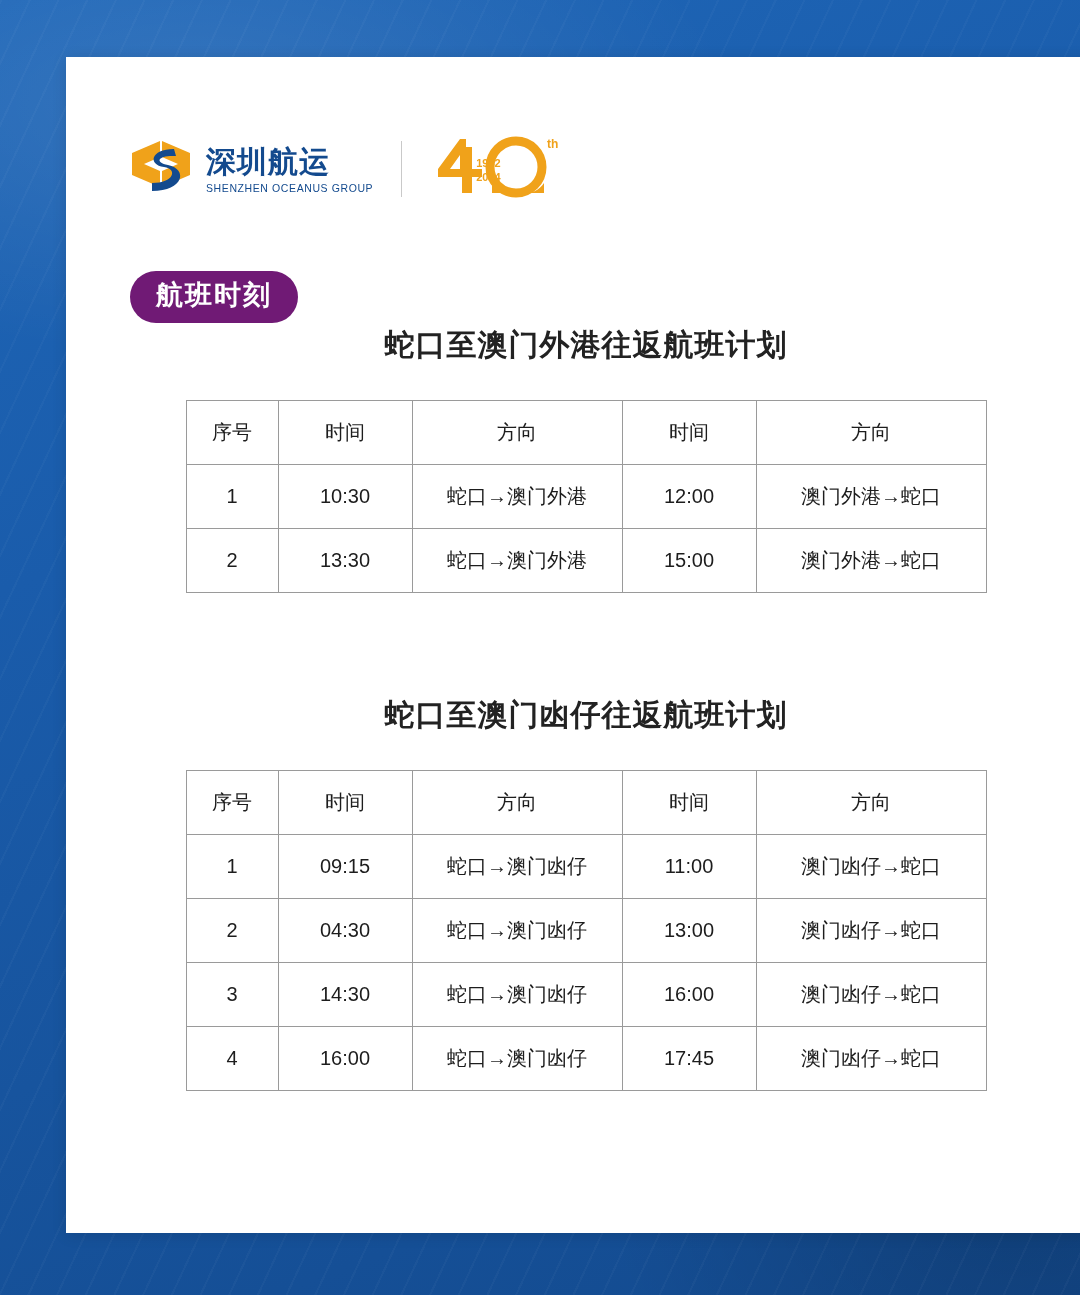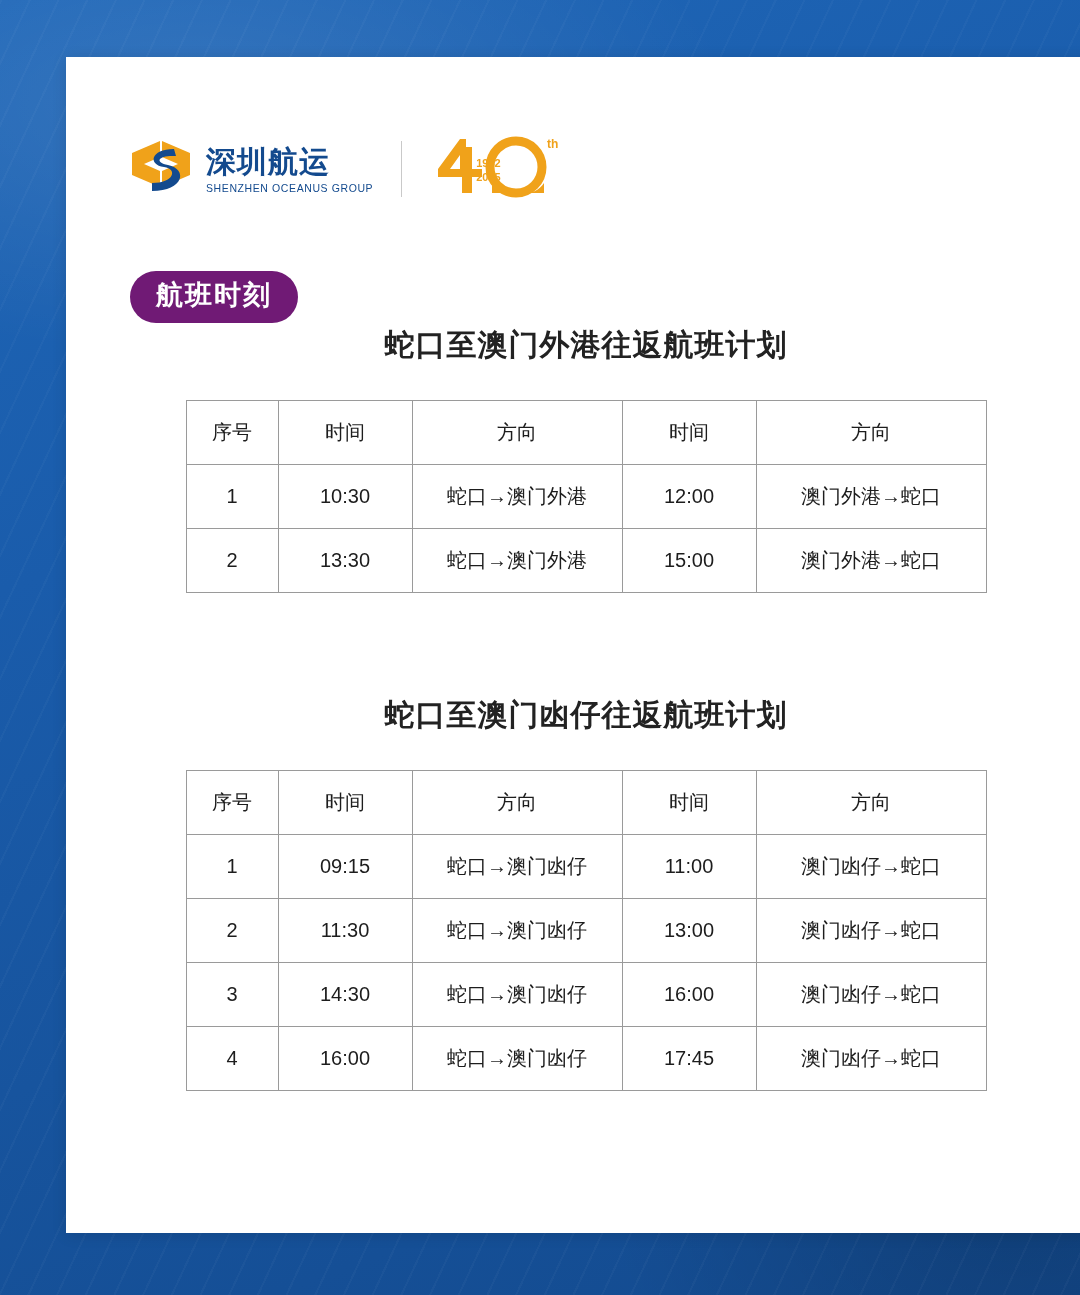--- a/index.html
+++ b/index.html
@@ -175,21 +175,21 @@
       <svg width="138" height="72" viewBox="0 0 138 72" xmlns="http://www.w3.org/2000/svg">
         <path d="M36 6 L36 44 L8 44 L8 36 L30 6 Z M20 36 L30 36 L30 22 Z" fill="#f0a21a"></path>
         <rect x="8" y="36" width="44" height="8" fill="#f0a21a"></rect>
         <path d="M32 14 L32 60 L42 60 L42 14 Z" fill="#f0a21a"></path>
         <circle cx="86" cy="34" r="26" fill="none" stroke="#f0a21a" stroke-width="9"></circle>
         <path d="M62 46 C74 64, 104 66, 114 50 L114 60 L62 60 Z" fill="#f0a21a"></path>
       </svg>
       <div class="anniv-sup">th</div>
       <div class="anniv-years">
         <div>1982</div>
-        <div>2025</div>
+        <div>2024</div>
       </div>
     </div>
   </div>
 
   <div class="tag">航班时刻</div>
 
   <div class="section sec1">
     <h2 class="sec-title">蛇口至澳门外港往返航班计划</h2>
     <table>
       <colgroup>
@@ -249,21 +249,21 @@
       <tbody>
         <tr>
           <td>1</td>
           <td>09:15</td>
           <td>蛇口→澳门凼仔</td>
           <td>11:00</td>
           <td>澳门凼仔→蛇口</td>
         </tr>
         <tr>
           <td>2</td>
-          <td>11:30</td>
+          <td>04:30</td>
           <td>蛇口→澳门凼仔</td>
           <td>13:00</td>
           <td>澳门凼仔→蛇口</td>
         </tr>
         <tr>
           <td>3</td>
           <td>14:30</td>
           <td>蛇口→澳门凼仔</td>
           <td>16:00</td>
           <td>澳门凼仔→蛇口</td>

